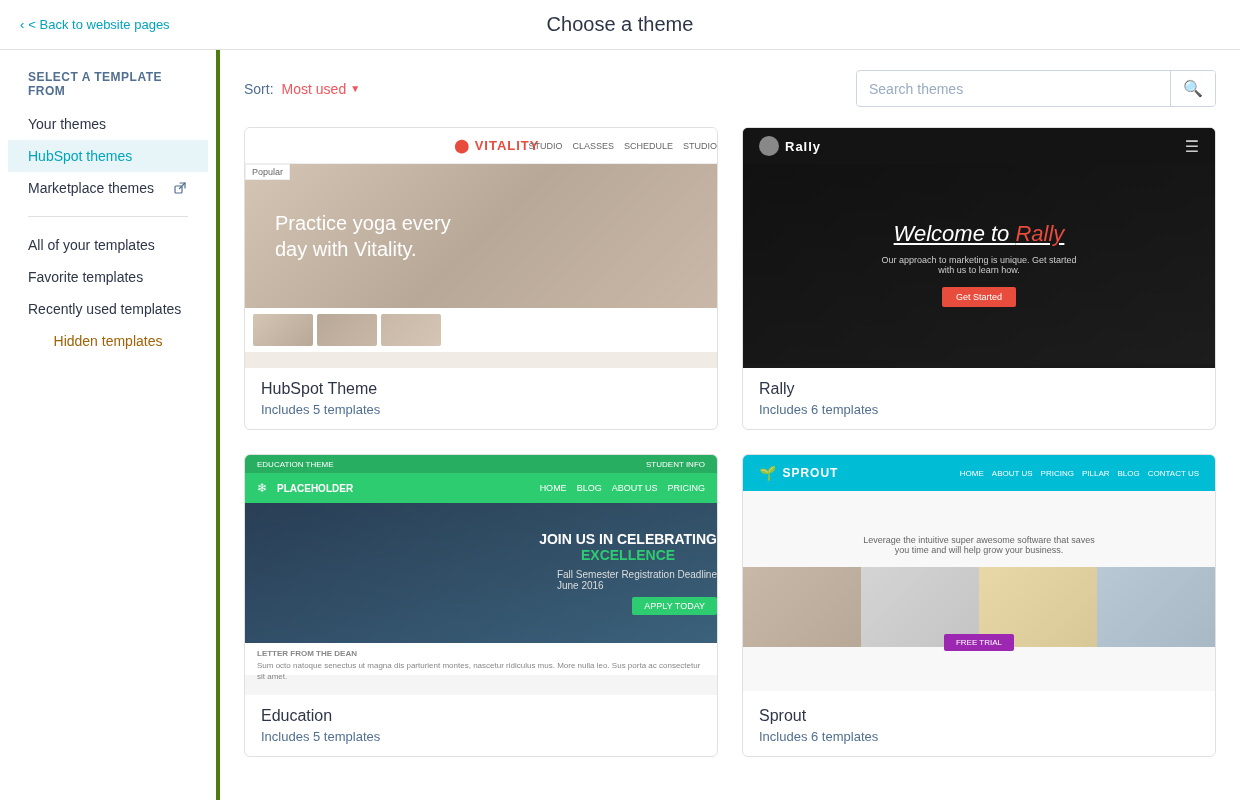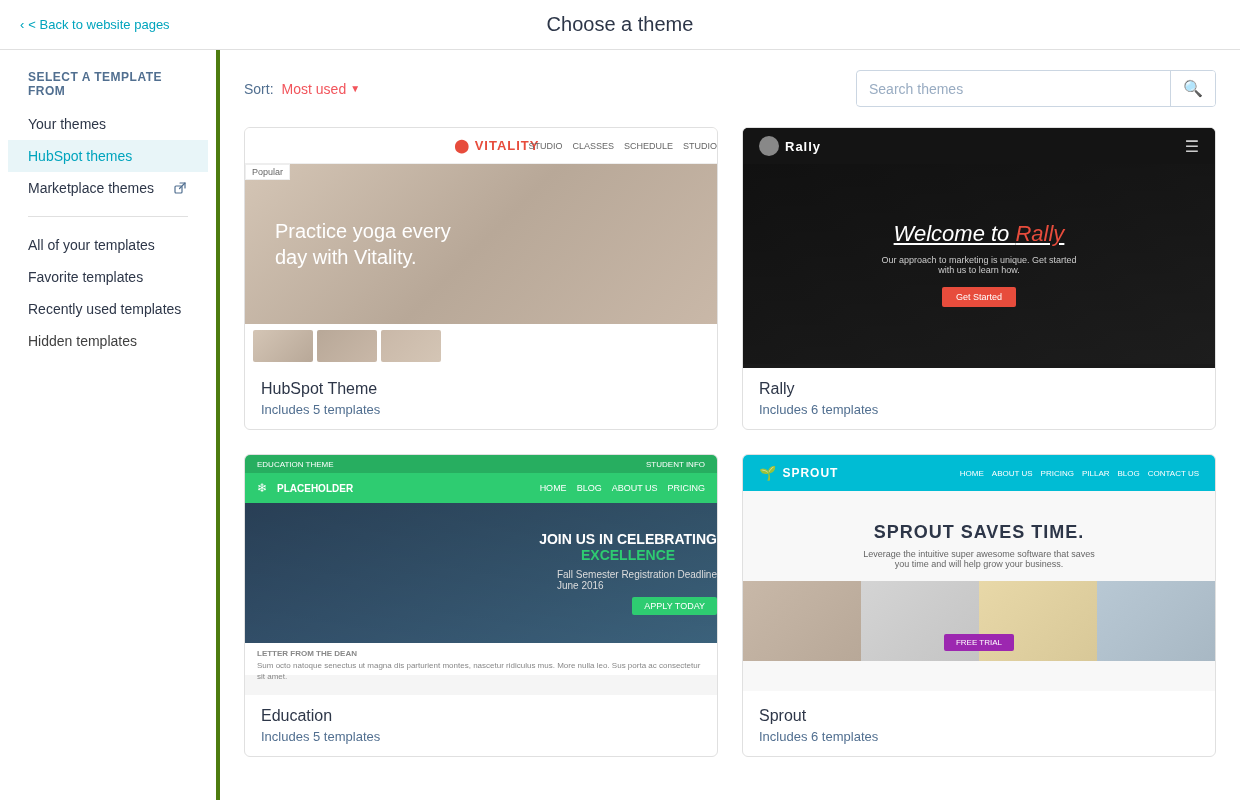--- a/index.html
+++ b/index.html
@@ -60,21 +60,21 @@
       cursor: pointer;
       display: flex;
       align-items: center;
       justify-content: space-between;
     }
     .sidebar-item.active {
       background: #e8f5f8;
       color: #00a4bd;
       font-weight: 500;
     }
-    .sidebar-item.disabled { color: #404040; cursor: default; }
+    .sidebar-item.disabled { color: #a16207; cursor: default; justify-content: center; }
     .sidebar-divider {
       border: none;
       border-top: 1px solid #e0e0e0;
       margin: 12px 20px;
     }
     .external-icon {
       display: inline-block;
       width: 14px;
       height: 14px;
       color: #516f90;
@@ -182,21 +182,21 @@
     }
     .vitality-nav-links {
       position: absolute;
       right: 0;
       font-size: 9px;
       color: #666;
       display: flex;
       gap: 10px;
     }
     .vitality-hero {
-      height: 160px;
+      height: 144px;
       background: linear-gradient(135deg, #d4c5b5 0%, #b8a898 50%, #c9b8a8 100%);
       display: flex;
       align-items: center;
       padding: 0 30px;
       position: relative;
     }
     .vitality-hero-text {
       font-size: 20px;
       color: #fff;
       font-weight: 400;
@@ -590,21 +590,20 @@
             <div class="sprout-nav-links">
               <span>HOME</span>
                 <span>ABOUT US</span>
                 <span>PRICING</span>
                 <span>PILLAR</span>
                 <span>BLOG</span>
                 <span>CONTACT US</span>
             </div>
           </div>
           <div class="sprout-hero">
-            <div class="sprout-hero-text">SPROUT SAVES TIME.</div>
             <div class="sprout-hero-sub">Leverage the intuitive super awesome software that saves you time and will help grow your business.</div>
             <div class="sprout-trial">FREE TRIAL</div>
             <div class="sprout-hero-img">
               <div class="sprout-person" style="background:linear-gradient(135deg,#c8b8a8,#b8a898);"></div>
               <div class="sprout-person" style="background:linear-gradient(135deg,#d4d4d4,#c4c4c4);"></div>
               <div class="sprout-person" style="background:linear-gradient(135deg,#e8d8a8,#d8c898);"></div>
               <div class="sprout-person" style="background:linear-gradient(135deg,#b8c8d4,#a8b8c4);"></div>
             </div>
           </div>
         </div>

